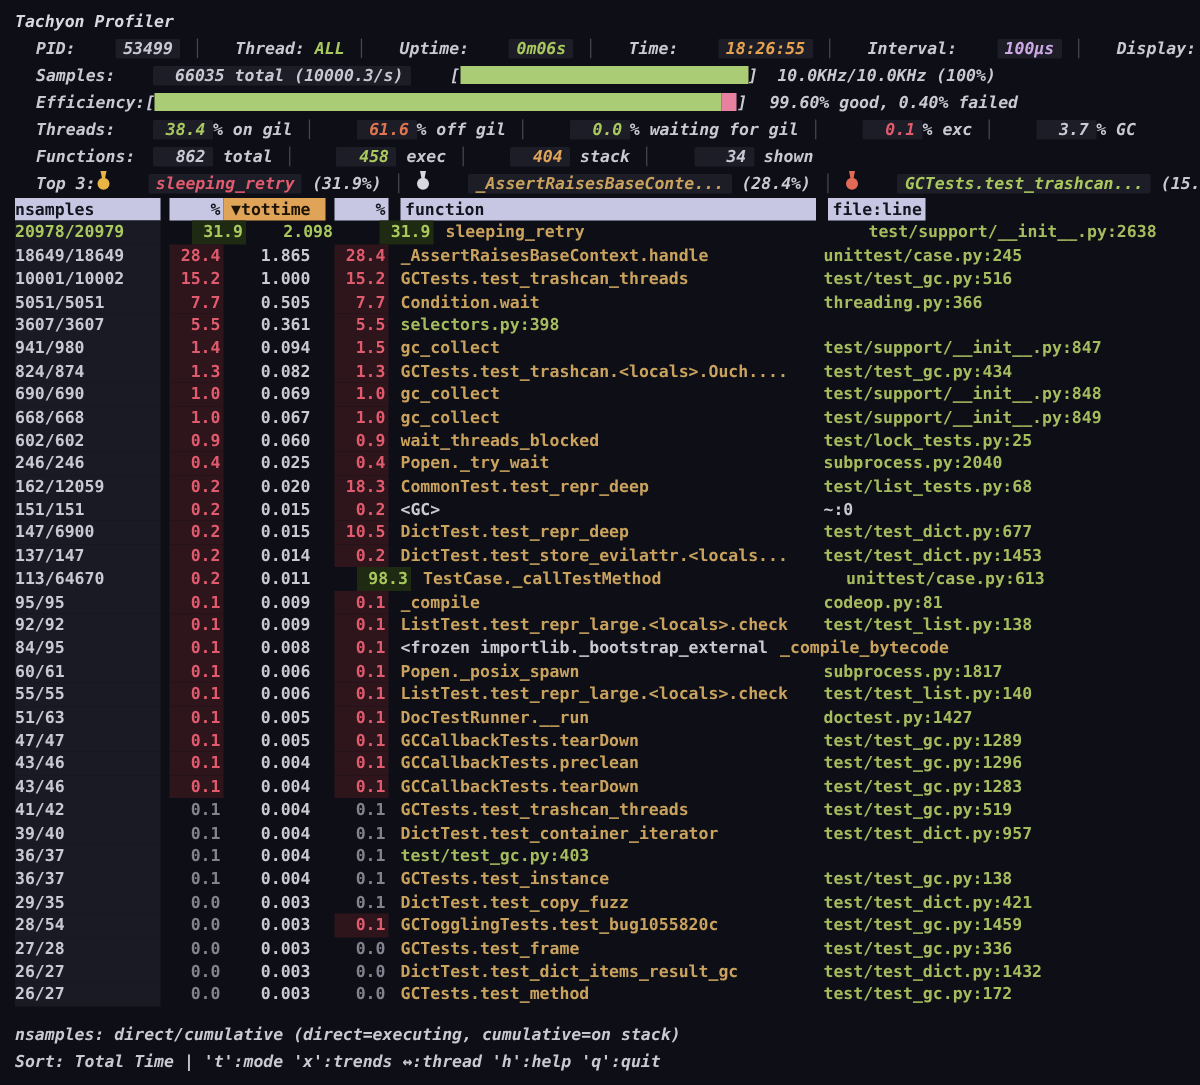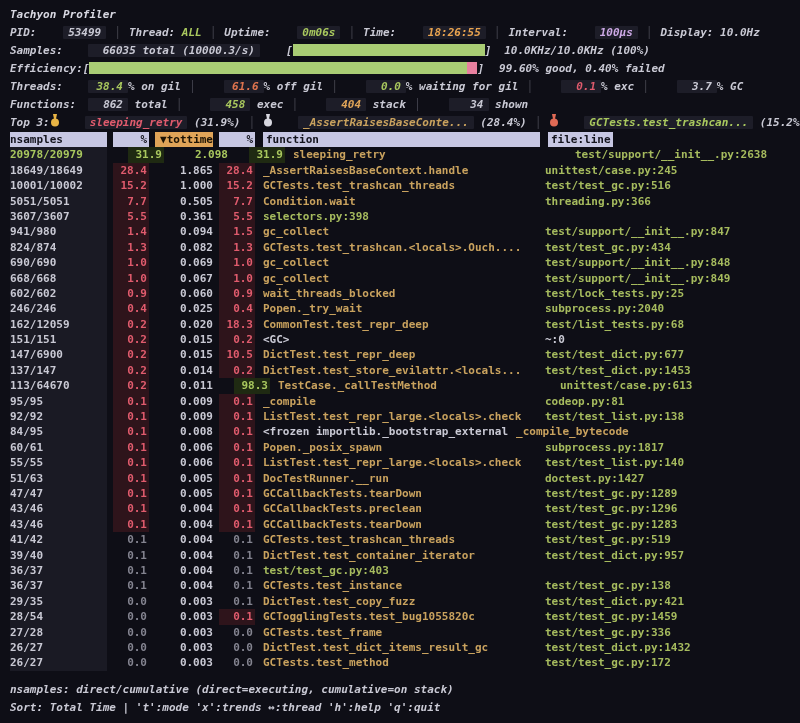--- a/index.html
+++ b/index.html
@@ -5,40 +5,40 @@
   html,body{margin:0;padding:0;background:#0e0e16;}
   .screen{
     width:800px;height:723px;box-sizing:border-box;
     background:#0e0e16;color:#c9c9d4;
     font-family:"DejaVu Sans Mono",monospace;
     font-size:11px;font-weight:bold;
     padding:5px 0 0 10px;overflow:hidden;position:relative;
   }
   .hline{height:18px;display:flex;align-items:center;white-space:pre;font-style:italic;}
   .div{color:#45454f;margin:0 8px;}
-  .lbl{color:#c9c9d4;}
+  .lbl{color:#c9c9d4;margin-left:14px;}
   .chip{background:#1d1d28;padding:0 5px;border-radius:1px;margin-left:20px;}
   .c-g{color:#a9c85e}.c-r{color:#e05b6d}.c-o{color:#e0754f}.c-a{color:#e0a458}
   .c-w{color:#c9c9d4}.c-d{color:#83838f}.c-t{color:#c9a25e}.c-p{color:#a6bb5e}
   .c-or{color:#e8a34f}.c-pu{color:#cda9e6}
   .title{color:#d8d8e2;}
   
   .bar{display:inline-flex;height:12px;background:#16161f;vertical-align:middle;}
   .bar .good{background:#a9cc74;height:100%;}
   .bar .bad{background:#e8809f;height:100%;width:10px;}
   .bracket{color:#c9c9d4;}
   
   .medal{display:inline-block;margin:0 5px 0 0;vertical-align:-2px;}
   
   .table{margin-top:1px;}
   .trow,.thead{display:flex;height:15.4px;line-height:15.4px;white-space:pre;}
   .cell{flex-shrink:0;overflow:hidden;}
   .ns{width:97px;background:#1a1a24;padding-right:0;}
   .p1,.p2{width:34px;text-align:right;margin-left:6px;padding-right:2px;}
-  .tt{width:58px;text-align:right;margin-left:6px;padding-right:0;}
+  .tt{width:58px;text-align:right;padding-right:10px;}
   .fn{margin-left:8px;width:274px;}
   .file{margin-left:8px;}
   .bg-g{background:#1f2a12;margin-left:21px;}
   .bg-r{background:#2e141b;}
   .th{background:#c7c7e3;color:#14141e;}
   .th.sort{background:#e0a458;color:#1c1305;}
   .h-fn{text-align:left;padding-left:3px;}
   .h-file{width:62px;text-align:left;padding-left:3px;}
   .footer{margin-top:10px;}
   .vnum{display:inline-block;min-width:30px;text-align:right;}

